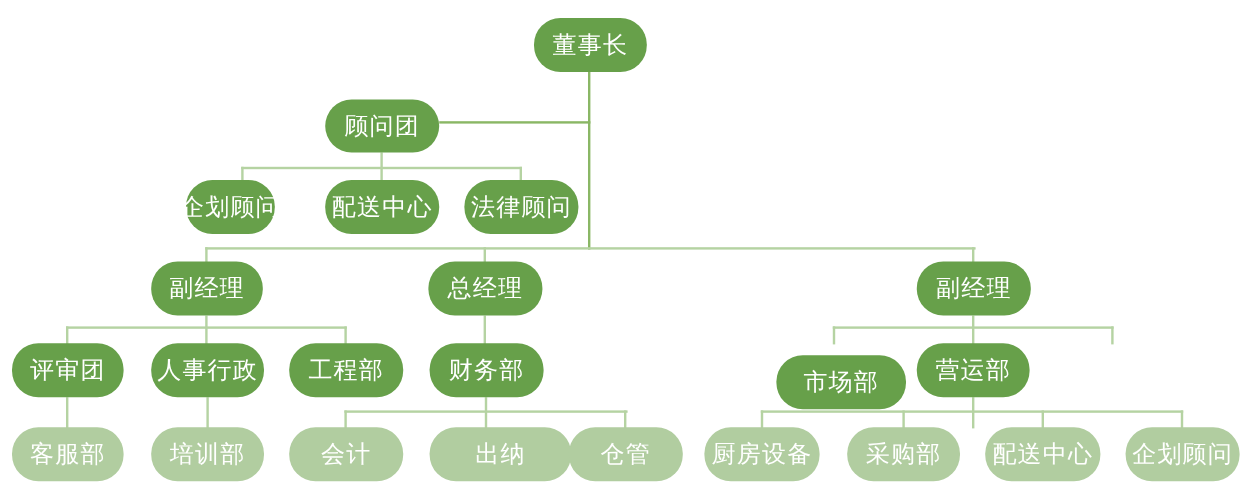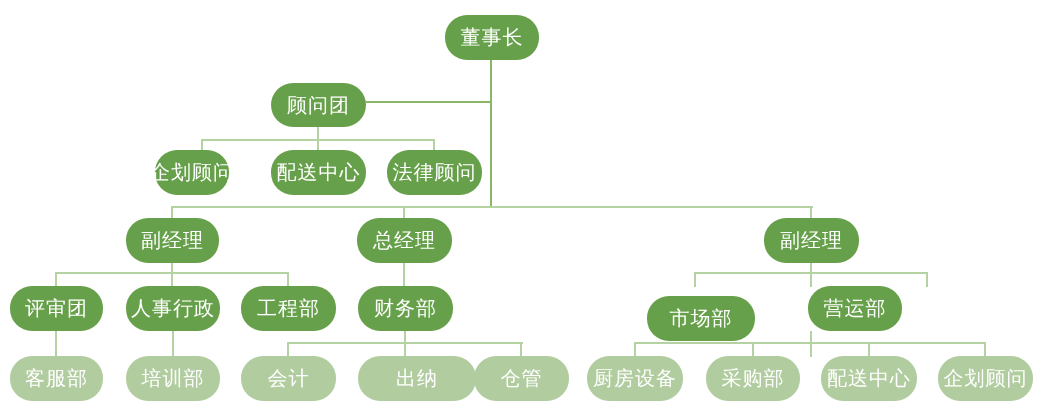--- a/index.html
+++ b/index.html
@@ -90,21 +90,21 @@
 
   <div class="node" style="left:126px;top:218px;width:93px">副经理</div>
   <div class="node" style="left:357px;top:218px;width:95px">总经理</div>
   <div class="node" style="left:764px;top:218px;width:95px">副经理</div>
 
   <div class="node" style="left:10px;top:286px;width:93px">评审团</div>
   <div class="node" style="left:126px;top:286px;width:94px">人事行政</div>
   <div class="node" style="left:241px;top:286px;width:95px">工程部</div>
   <div class="node" style="left:358px;top:286px;width:95px">财务部</div>
   <div class="node" style="left:647px;top:296px;width:108px">市场部</div>
-  <div class="node" style="left:808px;top:286px;width:94px">营运部</div>
+  <div class="node" style="left:764px;top:286px;width:94px">营运部</div>
 
   <div class="node light" style="left:10px;top:356px;width:93px">客服部</div>
   <div class="node light" style="left:126px;top:356px;width:94px">培训部</div>
   <div class="node light" style="left:241px;top:356px;width:95px">会计</div>
   <div class="node light" style="left:358px;top:356px;width:118px">出纳</div>
   <div class="node light" style="left:474px;top:356px;width:95px">仓管</div>
   <div class="node light" style="left:587px;top:356px;width:96px">厨房设备</div>
   <div class="node light" style="left:706px;top:356px;width:94px">采购部</div>
   <div class="node light" style="left:821px;top:356px;width:96px">配送中心</div>
   <div class="node light" style="left:938px;top:356px;width:95px">企划顾问</div>

